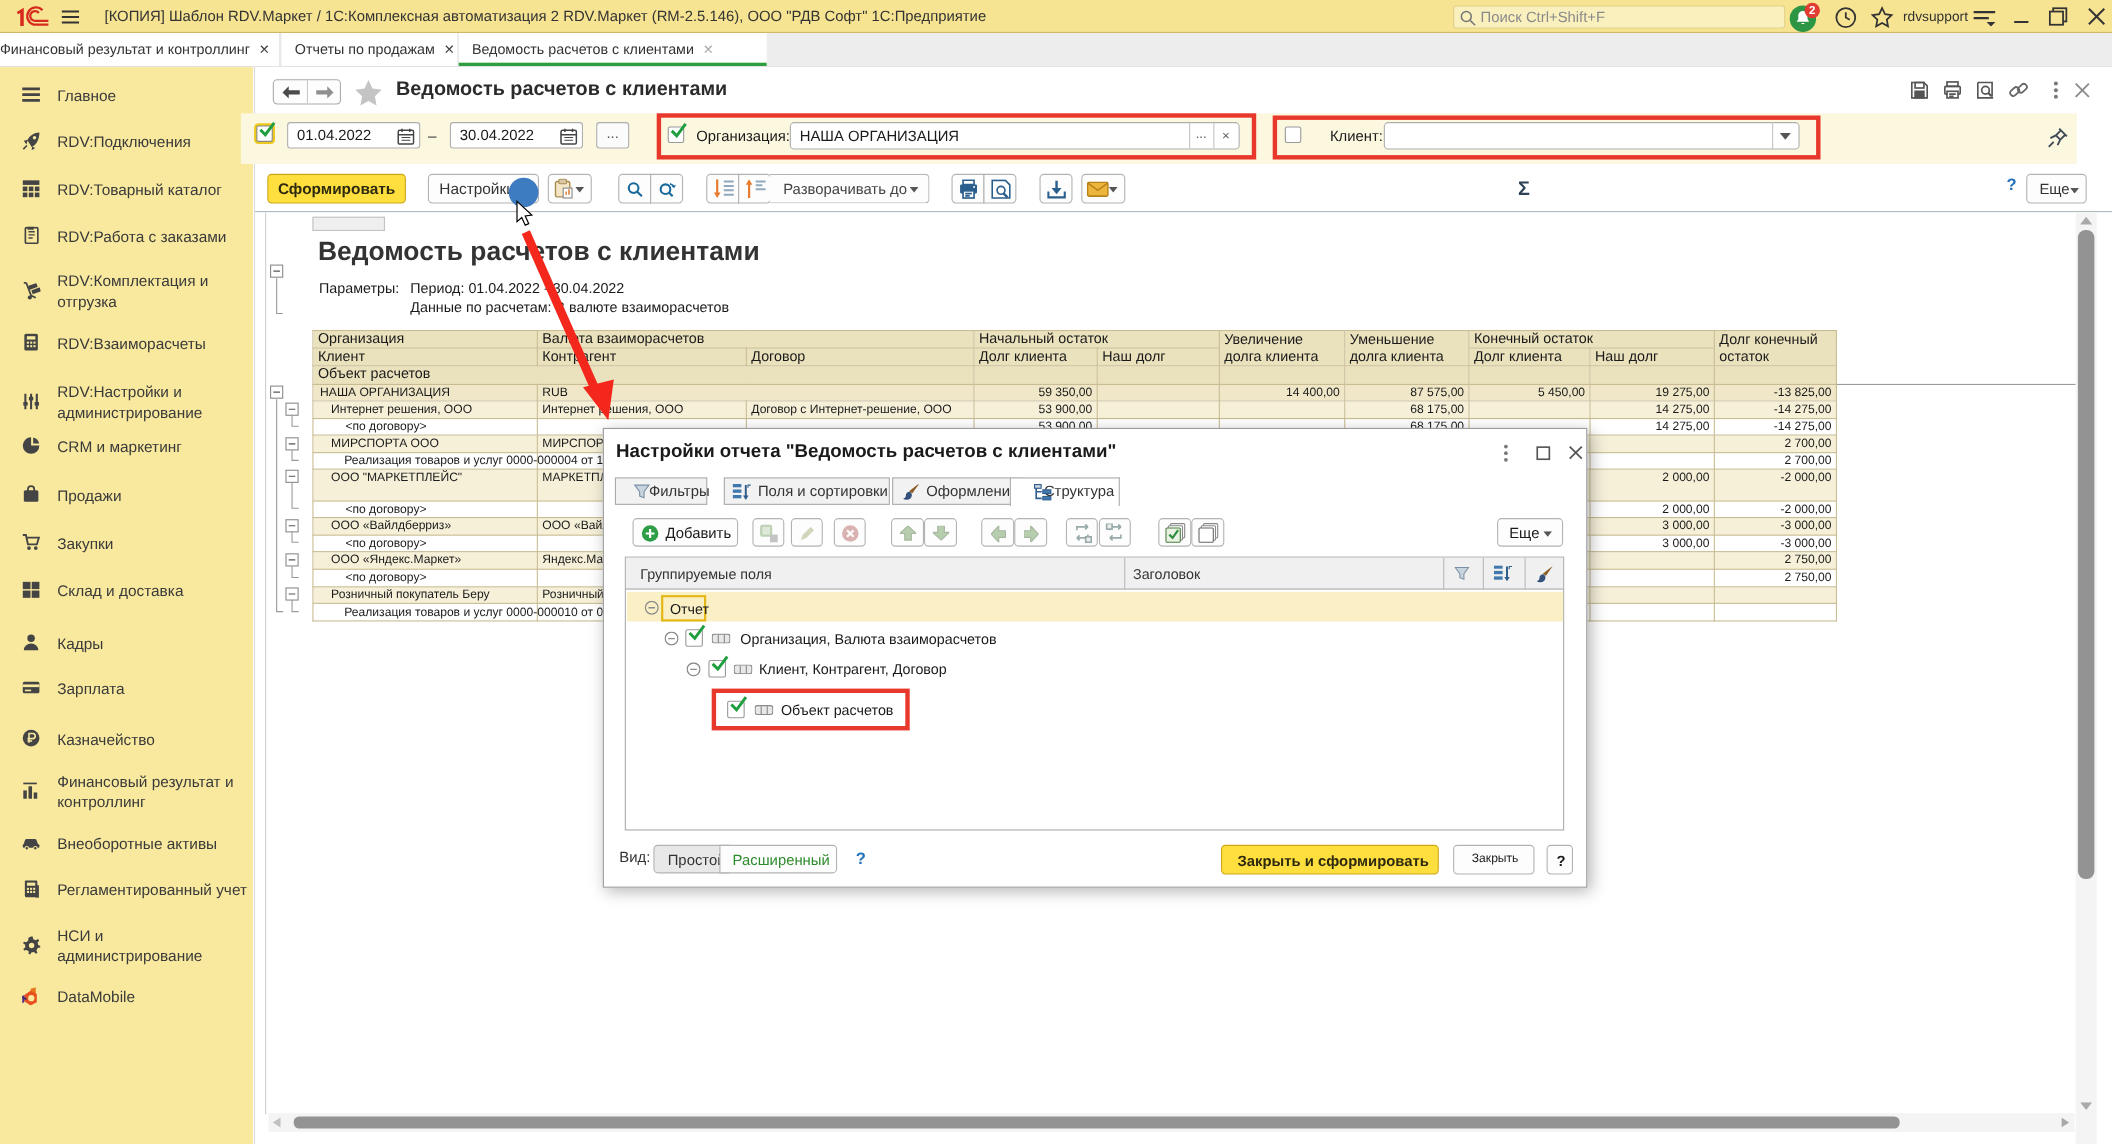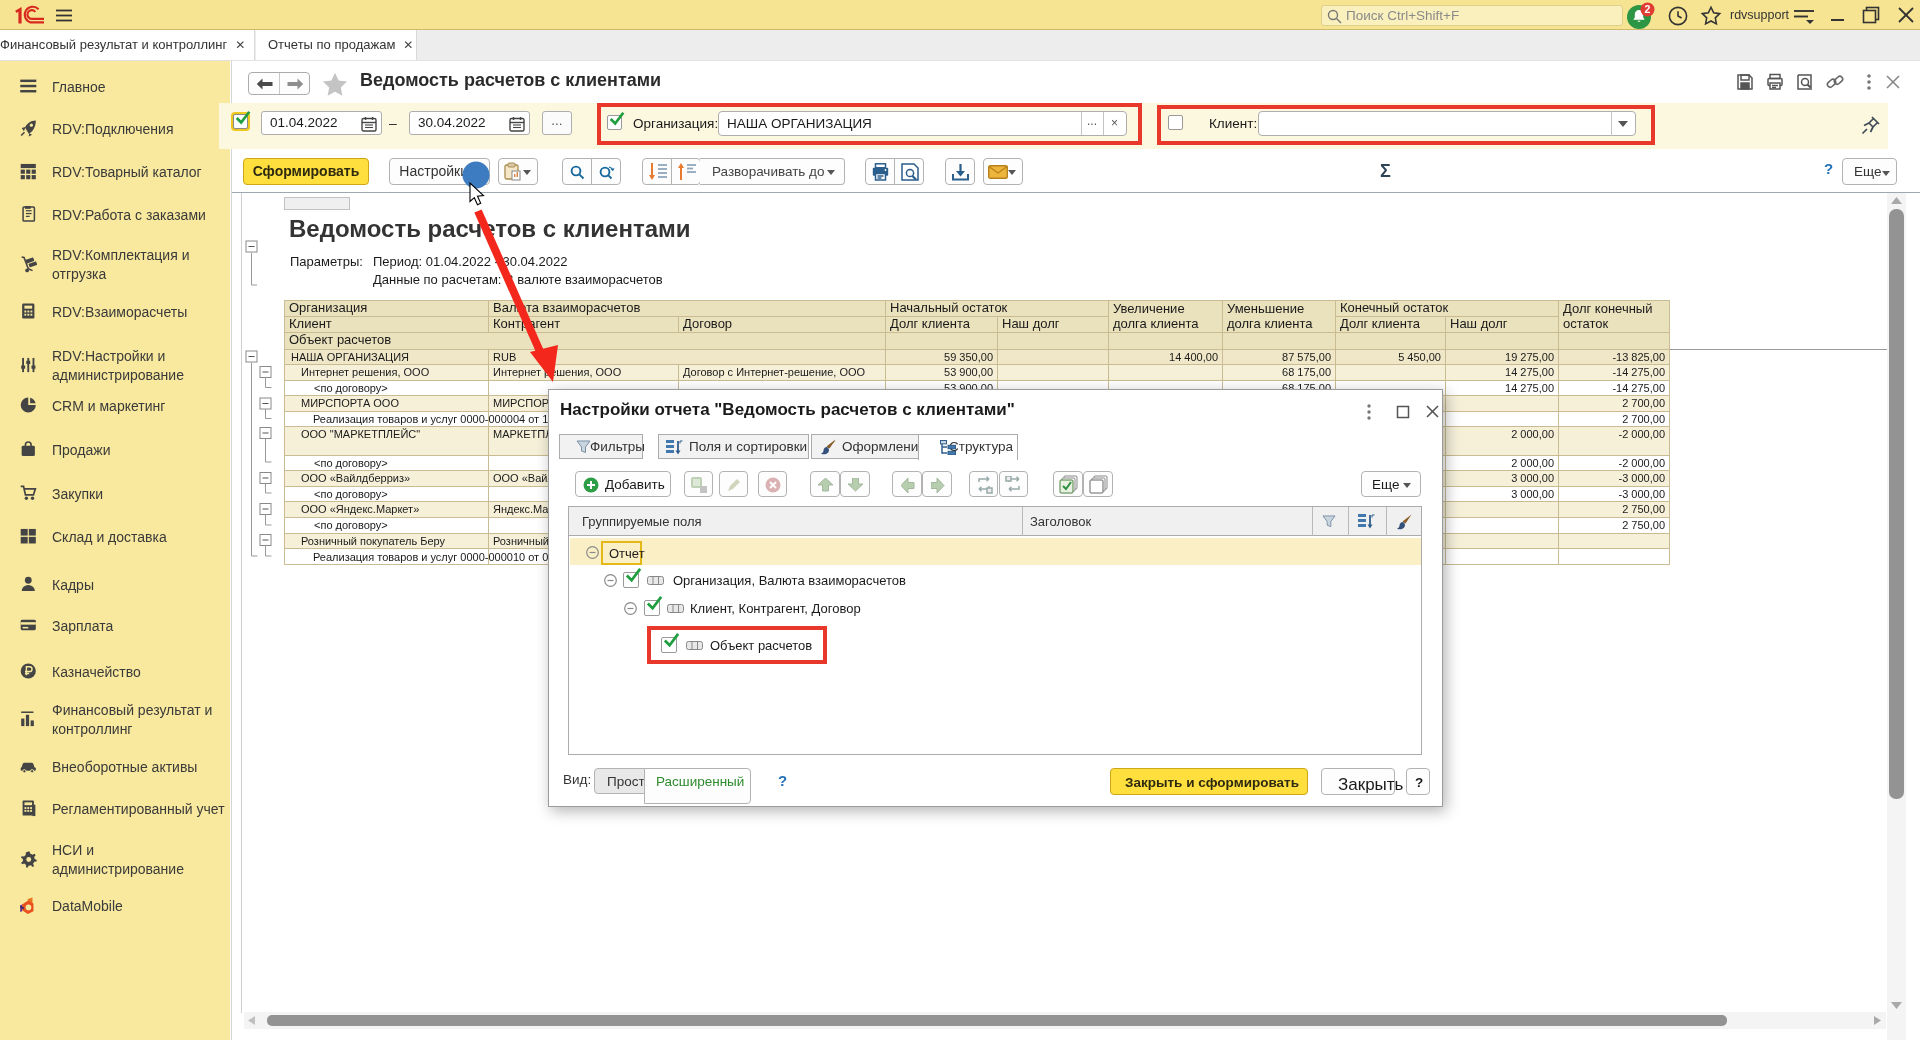--- a/index.html
+++ b/index.html
@@ -69,20 +69,21 @@
       <path d="M25.6 4.2 A8 8 0 1 0 17.6 17.4 L31 17.4"></path>
     </g>
   </svg>
   <svg class="abs" style="left:56px;top:9px" width="16" height="13">
       <g stroke="#333" stroke-width="1.8">
         <line x1="0" y1="1.5" x2="16" y2="1.5"></line>
         <line x1="0" y1="6.5" x2="16" y2="6.5"></line>
         <line x1="0" y1="11.5" x2="16" y2="11.5"></line>
       </g>
     </svg>
+  <div id="apptitle">[КОПИЯ] Шаблон RDV.Маркет / 1С:Комплексная автоматизация 2 RDV.Маркет (RM-2.5.146), ООО "РДВ Софт" 1С:Предприятие</div>
   <div id="searchbox">
     <svg class="abs" style="left:5px;top:3px" width="15" height="15" viewBox="0 0 15 15" fill="none" stroke="#777" stroke-width="1.4">
         <circle cx="6" cy="6" r="4.5"></circle>
         <line x1="9.5" y1="9.5" x2="14" y2="14"></line>
       </svg>
     <span>Поиск Ctrl+Shift+F</span>
   </div>
   <svg class="abs" style="left:1626px;top:2px" width="30" height="28" viewBox="0 0 30 28">
     <circle cx="13" cy="15" r="12" fill="#2C9645"></circle>
     <path d="M13 8 a4.2 4.2 0 0 1 4.2 4.2 l0 3.3 1.5 2.2 -11.4 0 1.5 -2.2 0 -3.3 A4.2 4.2 0 0 1 13 8 Z M11.4 18.8 a1.7 1.7 0 0 0 3.2 0 Z" fill="#fff"></path>
@@ -113,20 +114,21 @@
     </svg>
   <svg class="abs" style="left:1897px;top:6px" width="18" height="18" viewBox="0 0 18 18" stroke="#333" stroke-width="1.8">
       <line x1="2" y1="2" x2="16" y2="16"></line>
       <line x1="16" y1="2" x2="2" y2="16"></line>
     </svg>
 </div>
 
 <div id="tabbar">
   <div class="tab" style="left:0;width:255px;border-right:1px solid #D9D9D9"><span style="">Финансовый результат и контроллинг</span><span class="x">✕</span></div>
   <div class="tab" style="left:256px;width:161px;border-right:1px solid #D9D9D9"><span style="margin-left:12px">Отчеты по продажам</span><span class="x">✕</span></div>
+  <div class="tab" style="left:417px;width:280px;border-bottom:3px solid #2E9E3E;height:30px"><span style="margin-left:12px">Ведомость расчетов с клиентами</span><span class="x" style="color:#ababab">✕</span></div>
 </div>
 
 <div id="sidebar">
     <div class="it" style="top:0">
       <svg class="ic" style="top:17px" viewBox="0 0 17.5 18">
         <g stroke="#444" stroke-width="2.6">
           <line x1="0" y1="3" x2="17" y2="3"></line>
           <line x1="0" y1="8.5" x2="17" y2="8.5"></line>
           <line x1="0" y1="14" x2="17" y2="14"></line>
         </g>
@@ -995,29 +997,29 @@
         <rect x="0.5" y="0.5" width="16" height="8" rx="2" fill="#E8E8E8" stroke="#888"></rect>
         <line x1="6" y1="1" x2="6" y2="8.5" stroke="#888"></line>
         <line x1="11.5" y1="1" x2="11.5" y2="8.5" stroke="#888"></line>
       </svg>
       <span class="dtxt" style="left:141px;top:131px">Объект расчетов</span>
     </div>
     <span class="dtxt" style="left:14px;top:382px;font-size:13.5px;color:#333">Вид:</span>
     <div class="dbtn" style="left:45px;top:378px;width:69px;height:26px;background:#E8E8E8;border-radius:4px 0 0 4px">
       <span class="dtxt" style="left:12px;top:5px;font-size:13.5px;color:#333">Простой</span>
     </div>
-    <div class="dbtn" style="left:95px;top:378px;width:107px;height:36px;border-radius:0 4px 4px 0">
+    <div class="dbtn" style="left:105px;top:378px;width:107px;height:26px;border-radius:0 4px 4px 0">
       <span class="dtxt" style="left:11px;top:5px;font-size:13.5px;color:#2E8B2E">Расширенный</span>
     </div>
     <div class="dtxt" style="left:229px;top:382px;font-size:15px;font-weight:bold;color:#2472BA">?</div>
     <div class="dbtn" style="left:561px;top:378px;width:198px;height:27px;background:#FFDF3D;border-color:#CEA719">
       <span class="dtxt" style="left:14px;top:6px;font-size:13.5px;font-weight:bold;color:#2e2a10">Закрыть и сформировать</span>
     </div>
     <div class="dbtn" style="left:772px;top:378px;width:74px;height:27px">
-      <span class="dtxt" style="left:16px;top:6px;font-size:17px">Закрыть</span>
+      <span class="dtxt" style="left:16px;top:6px;font-size:11px">Закрыть</span>
     </div>
     <div class="dbtn" style="left:857px;top:378px;width:24px;height:27px">
       <span class="dtxt" style="left:8px;top:6px;font-size:13.5px;font-weight:bold">?</span>
     </div>
   </div>
 
 <svg class="abs" style="left:455px;top:160px;pointer-events:none" width="130" height="235">
   <circle cx="21" cy="15" r="13.5" fill="#3E7CC1"></circle>
   <line x1="23" y1="51" x2="87" y2="196" stroke="#F4271C" stroke-width="8"></line>
   <path d="M75 192 L103 185 L98 222 Z" fill="#F4271C"></path>

